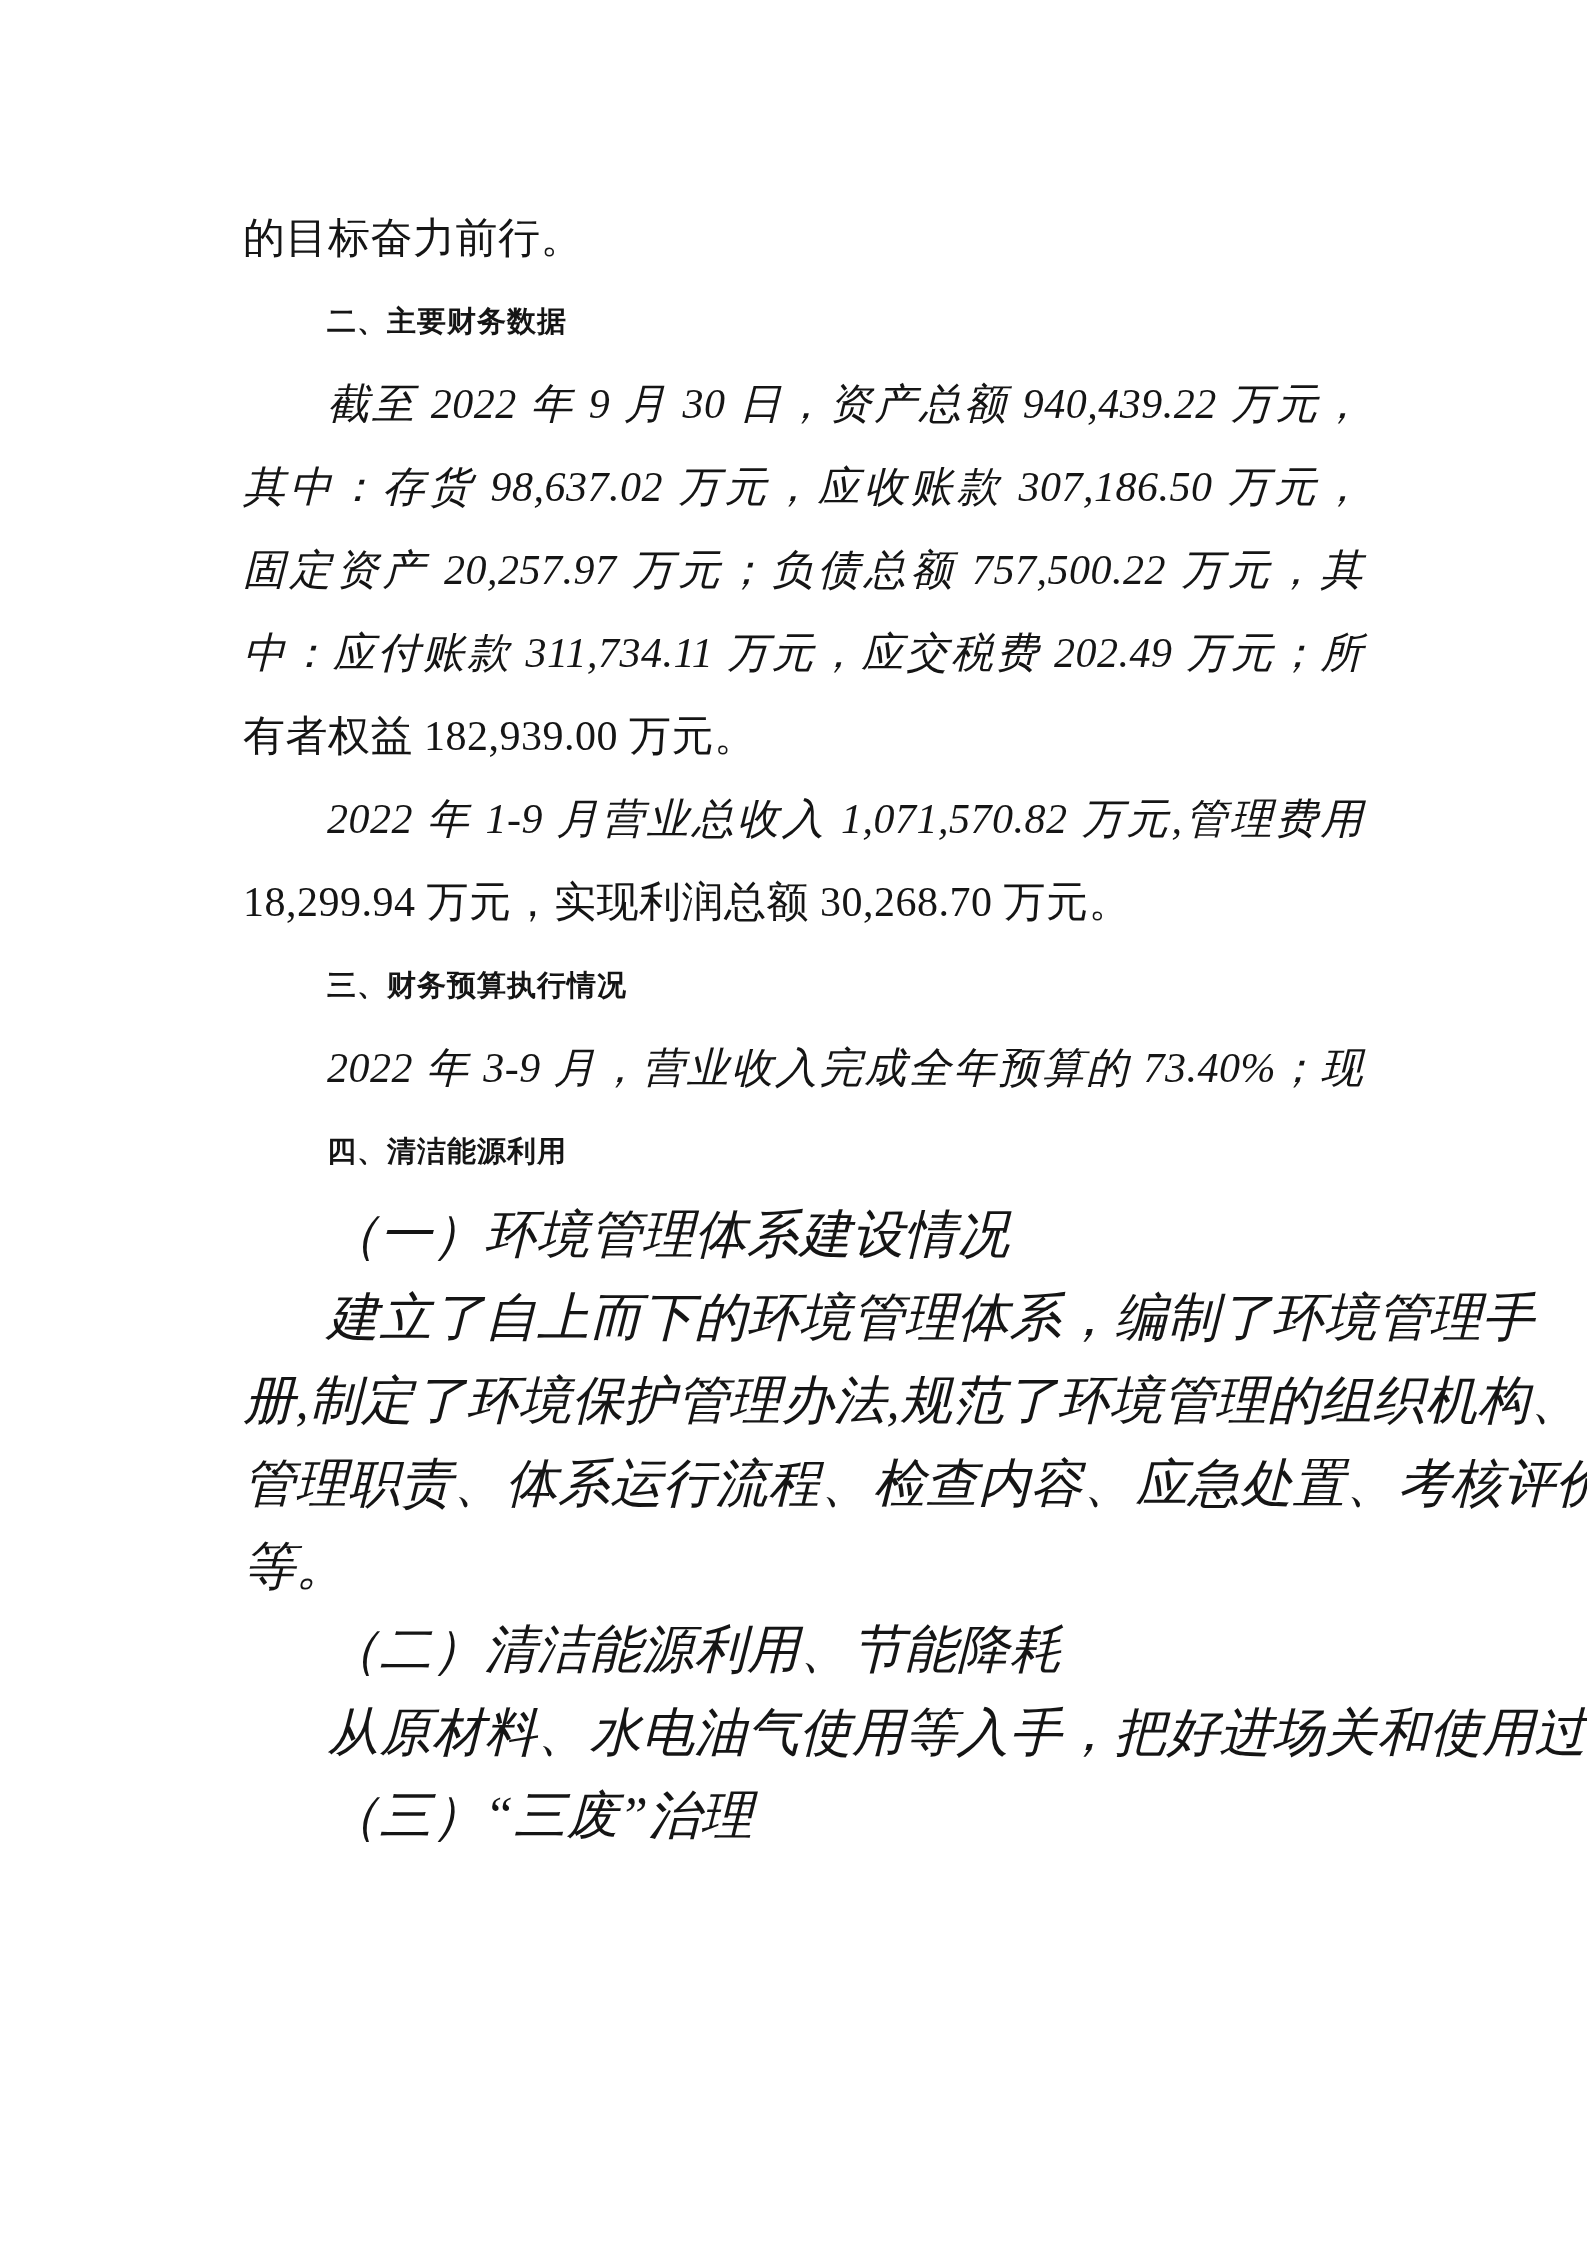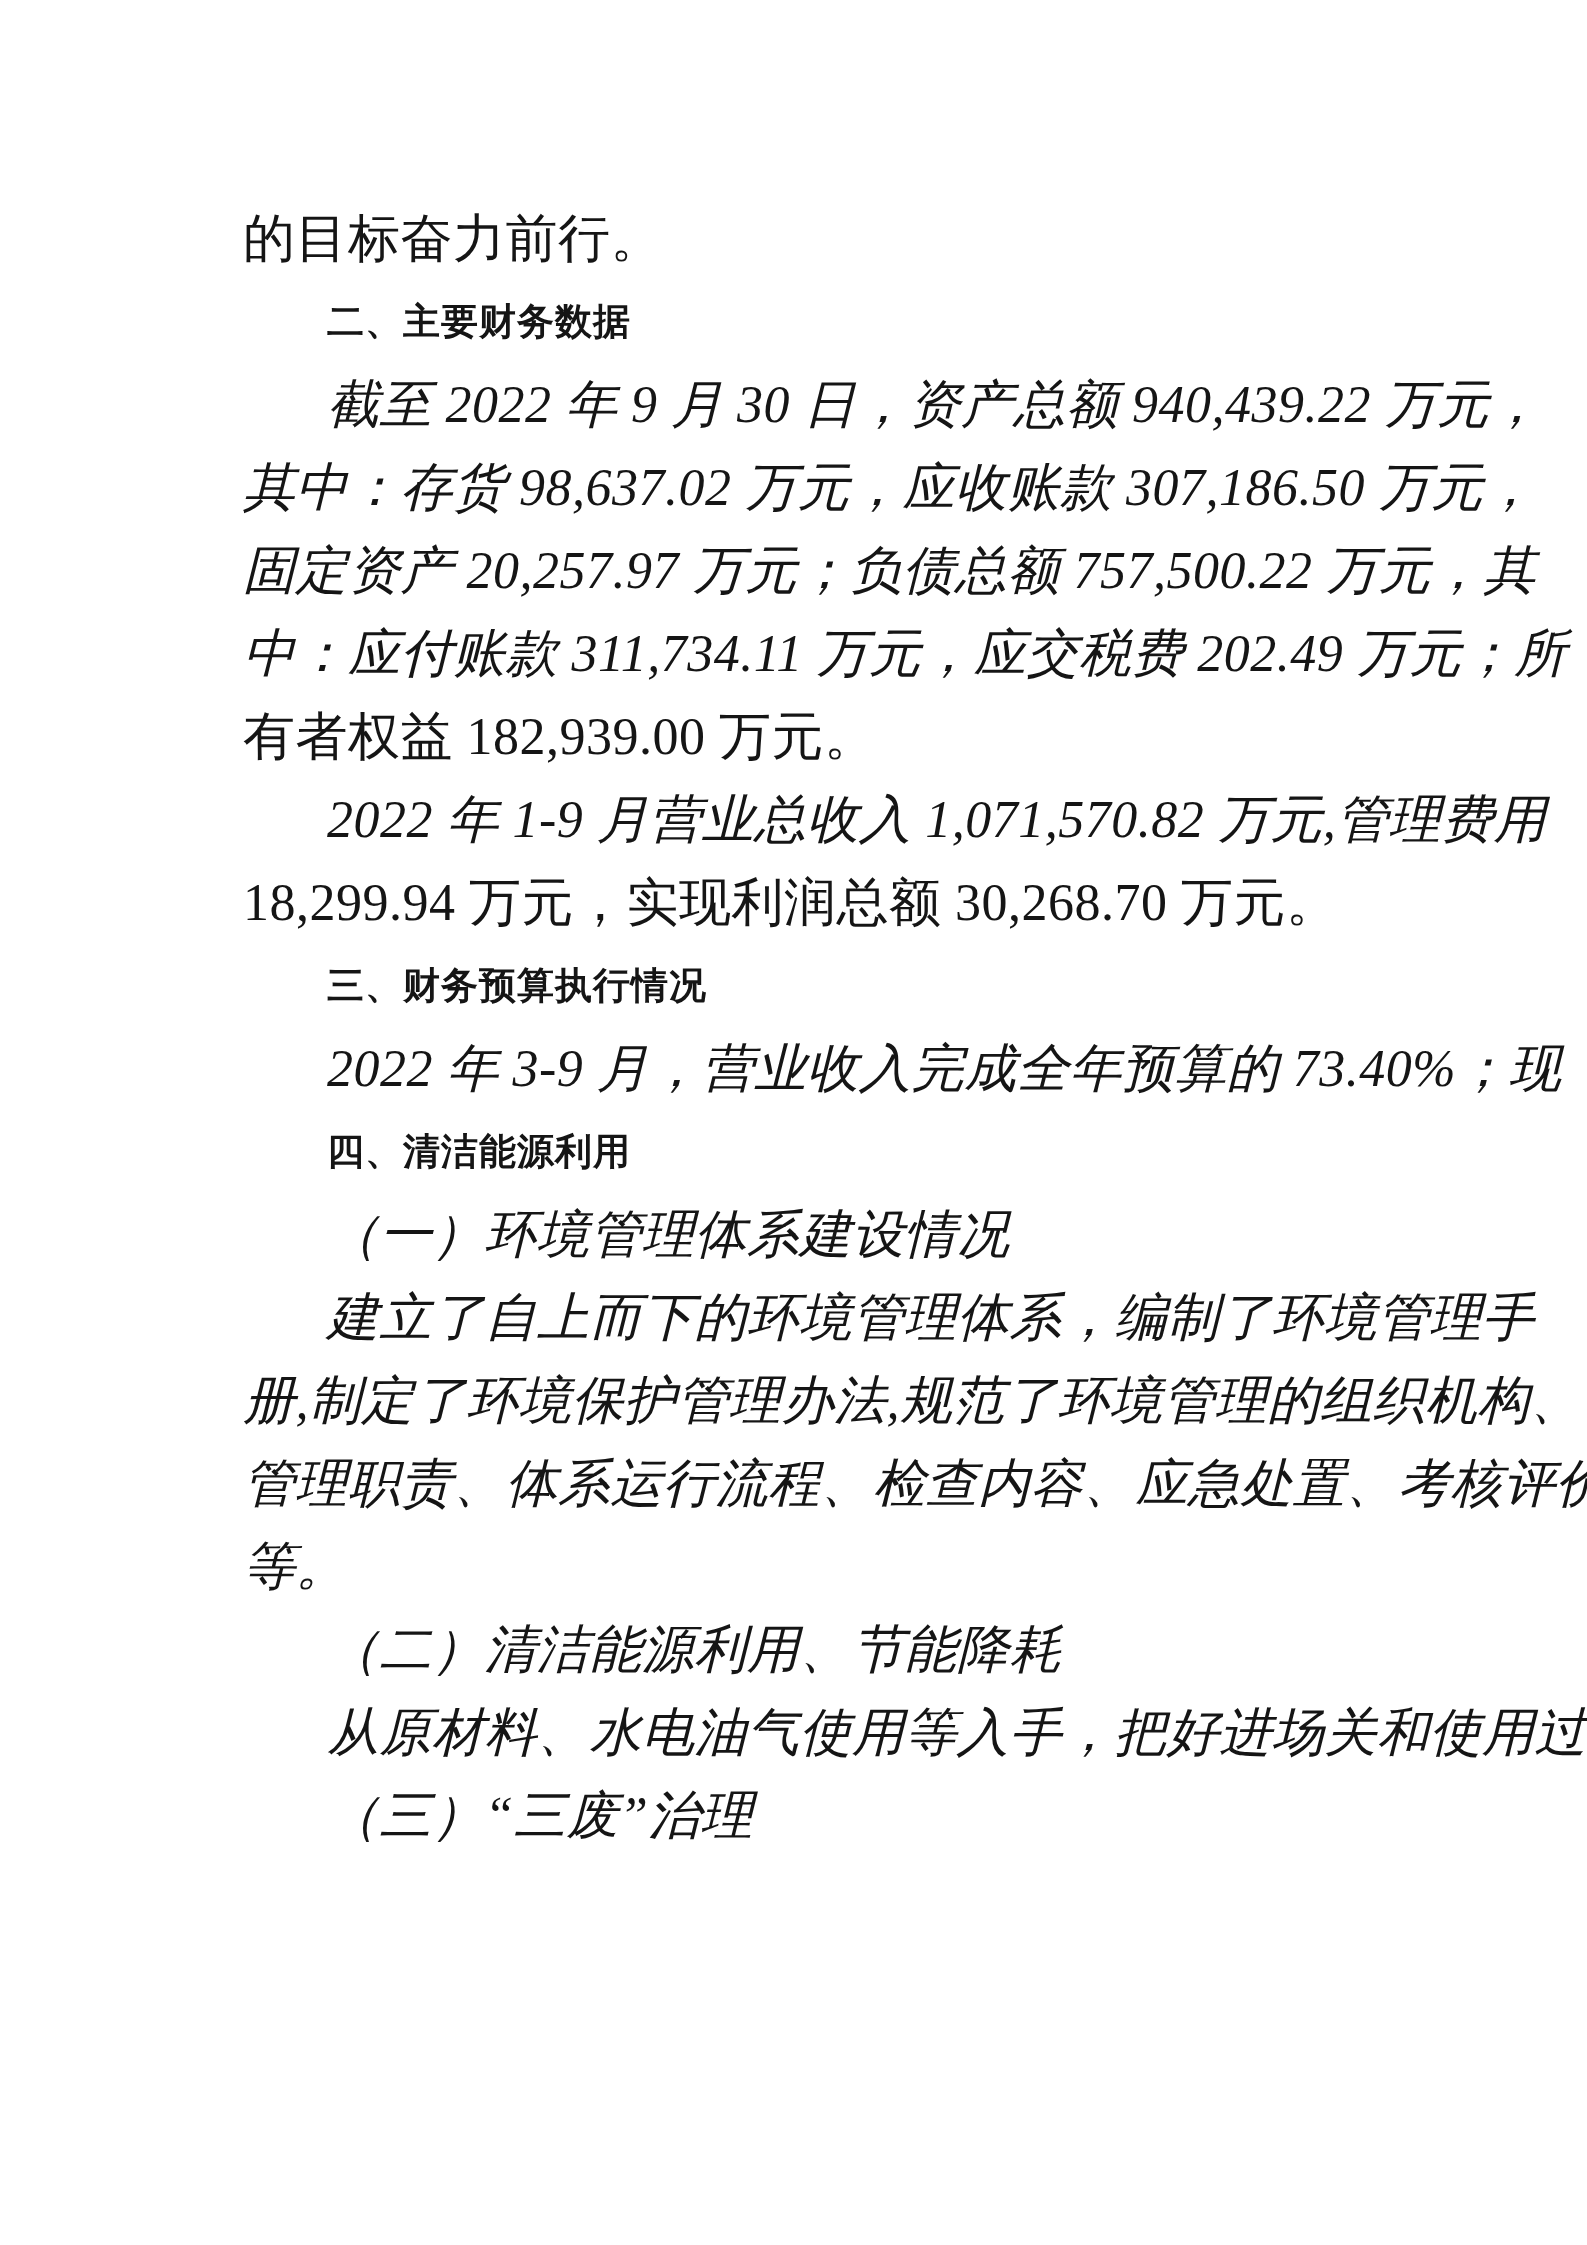--- a/index.html
+++ b/index.html
@@ -14,37 +14,37 @@
   }
   .text-block {
     position: absolute;
     left: 243px;
     top: 197px;
     width: 1120px;
   }
   .line {
     height: 83px;
     line-height: 83px;
-    font-size: 52px;
+    font-size: 42px;
     white-space: nowrap;
     letter-spacing: 0.5px;
   }
   
   .fill {
     text-align: justify;
     text-align-last: justify;
     font-style: italic;
   }
   
   .indent { padding-left: 84px; }
   
   .h-black {
     font-family: Liberation Serif, serif;
     font-weight: bold;
-    font-size: 37px;
+    font-size: 29px;
     letter-spacing: 1px;
   }
   
   .kaiti {
     font-style: italic;
     font-size: 52px;
   }
 </style>
 </head>
 <body>

